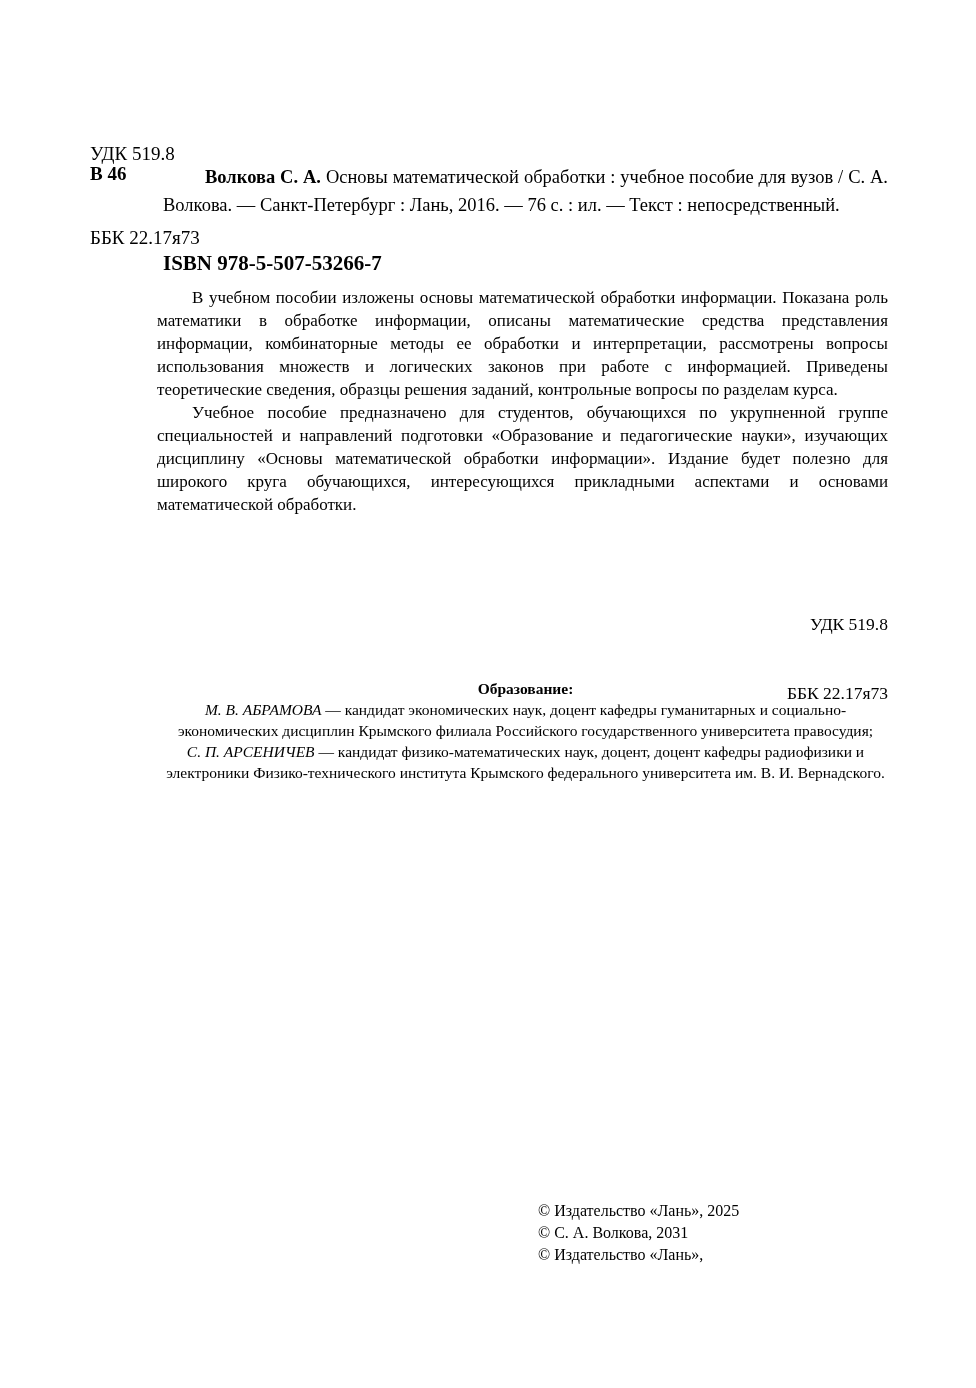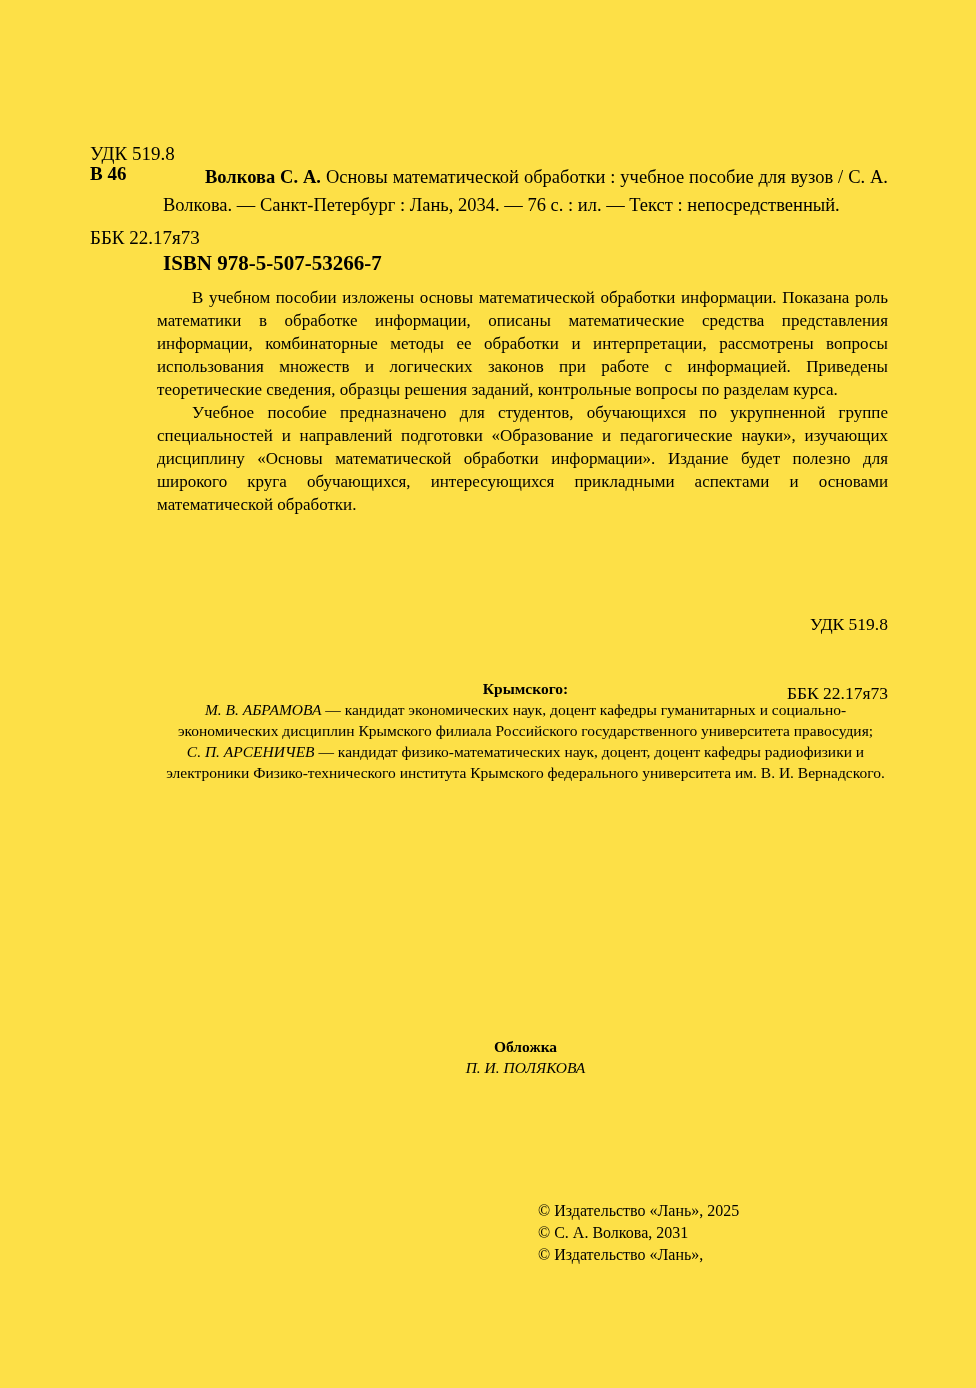--- a/index.html
+++ b/index.html
@@ -1,21 +1,21 @@
 <!DOCTYPE html>
 <html><head>
 <meta charset="utf-8">
 <style>
   html, body { margin: 0; padding: 0; background: #e8e8e8; }
   .page {
     position: relative;
     width: 976px;
     height: 1388px;
     margin: 0 auto;
-    background: #fde047;
+    background: #ffffff;
     font-family: "Liberation Serif", serif;
     color: #000000;
     overflow: hidden;
   }
   .codes-top {
     position: absolute;
     left: 90px;
     top: 84px;
     font-size: 19px;
     line-height: 28px;
@@ -102,43 +102,39 @@
 
 <div class="page">
 
   <div class="codes-top">
     <div>УДК 519.8</div>
     <div>ББК 22.17я73</div>
   </div>
 
   <div class="bib-code">В 46</div>
 
-  <div class="bib-text"><span class="author">Волкова С. А.</span><span> Основы математической обработки : учебное пособие для вузов / С. А. Волкова. — Санкт-Петербург : Лань, 2034. — 76 с. : ил. — Текст : непосредственный.</span></div>
+  <div class="bib-text"><span class="author">Волкова С. А.</span><span> Основы математической обработки : учебное пособие для вузов / С. А. Волкова. — Санкт-Петербург : Лань, 2016. — 76 с. : ил. — Текст : непосредственный.</span></div>
 
   <div class="isbn">ISBN 978-5-507-53266-7</div>
 
   <div class="annotation">
     <p>В учебном пособии изложены основы математической обработки информации. Показана роль математики в обработке информации, описаны математические средства представления информации, комбинаторные методы ее обработки и интерпретации, рассмотрены вопросы использования множеств и логических законов при работе с информацией. Приведены теоретические сведения, образцы решения заданий, контрольные вопросы по разделам курса.</p>
     <p>Учебное пособие предназначено для студентов, обучающихся по укрупненной группе специальностей и направлений подготовки «Образование и педагогические науки», изучающих дисциплину «Основы математической обработки информации». Издание будет полезно для широкого круга обучающихся, интересующихся прикладными аспектами и основами математической обработки.</p>
   </div>
 
   <div class="codes-right">
     <div>УДК 519.8</div>
     <div>ББК 22.17я73</div>
   </div>
 
   <div class="reviewers">
-    <div class="heading">Крымского:</div>
+    <div class="heading">Образование:</div>
     <div><span class="rev-name">М. В. АБРАМОВА</span><span> — кандидат экономических наук, доцент кафедры гуманитарных и социально-экономических дисциплин Крымского филиала Российского государственного университета правосудия;</span><br><span class="rev-name">С. П. АРСЕНИЧЕВ</span><span> — кандидат физико-математических наук, доцент, доцент кафедры радиофизики и электроники Физико-технического института Крымского федерального университета им. В. И. Вернадского.</span></div>
   </div>
 
-  <div class="cover">
-    <div class="heading">Обложка</div>
-    <div class="cover-name">П. И. ПОЛЯКОВА</div>
-  </div>
 
   <div class="copyright">
     <div>© Издательство «Лань», 2025</div>
     <div>© С. А. Волкова, 2031</div>
     <div>© Издательство «Лань»,</div>
   </div>
 
 </div>
 
 </body></html>

